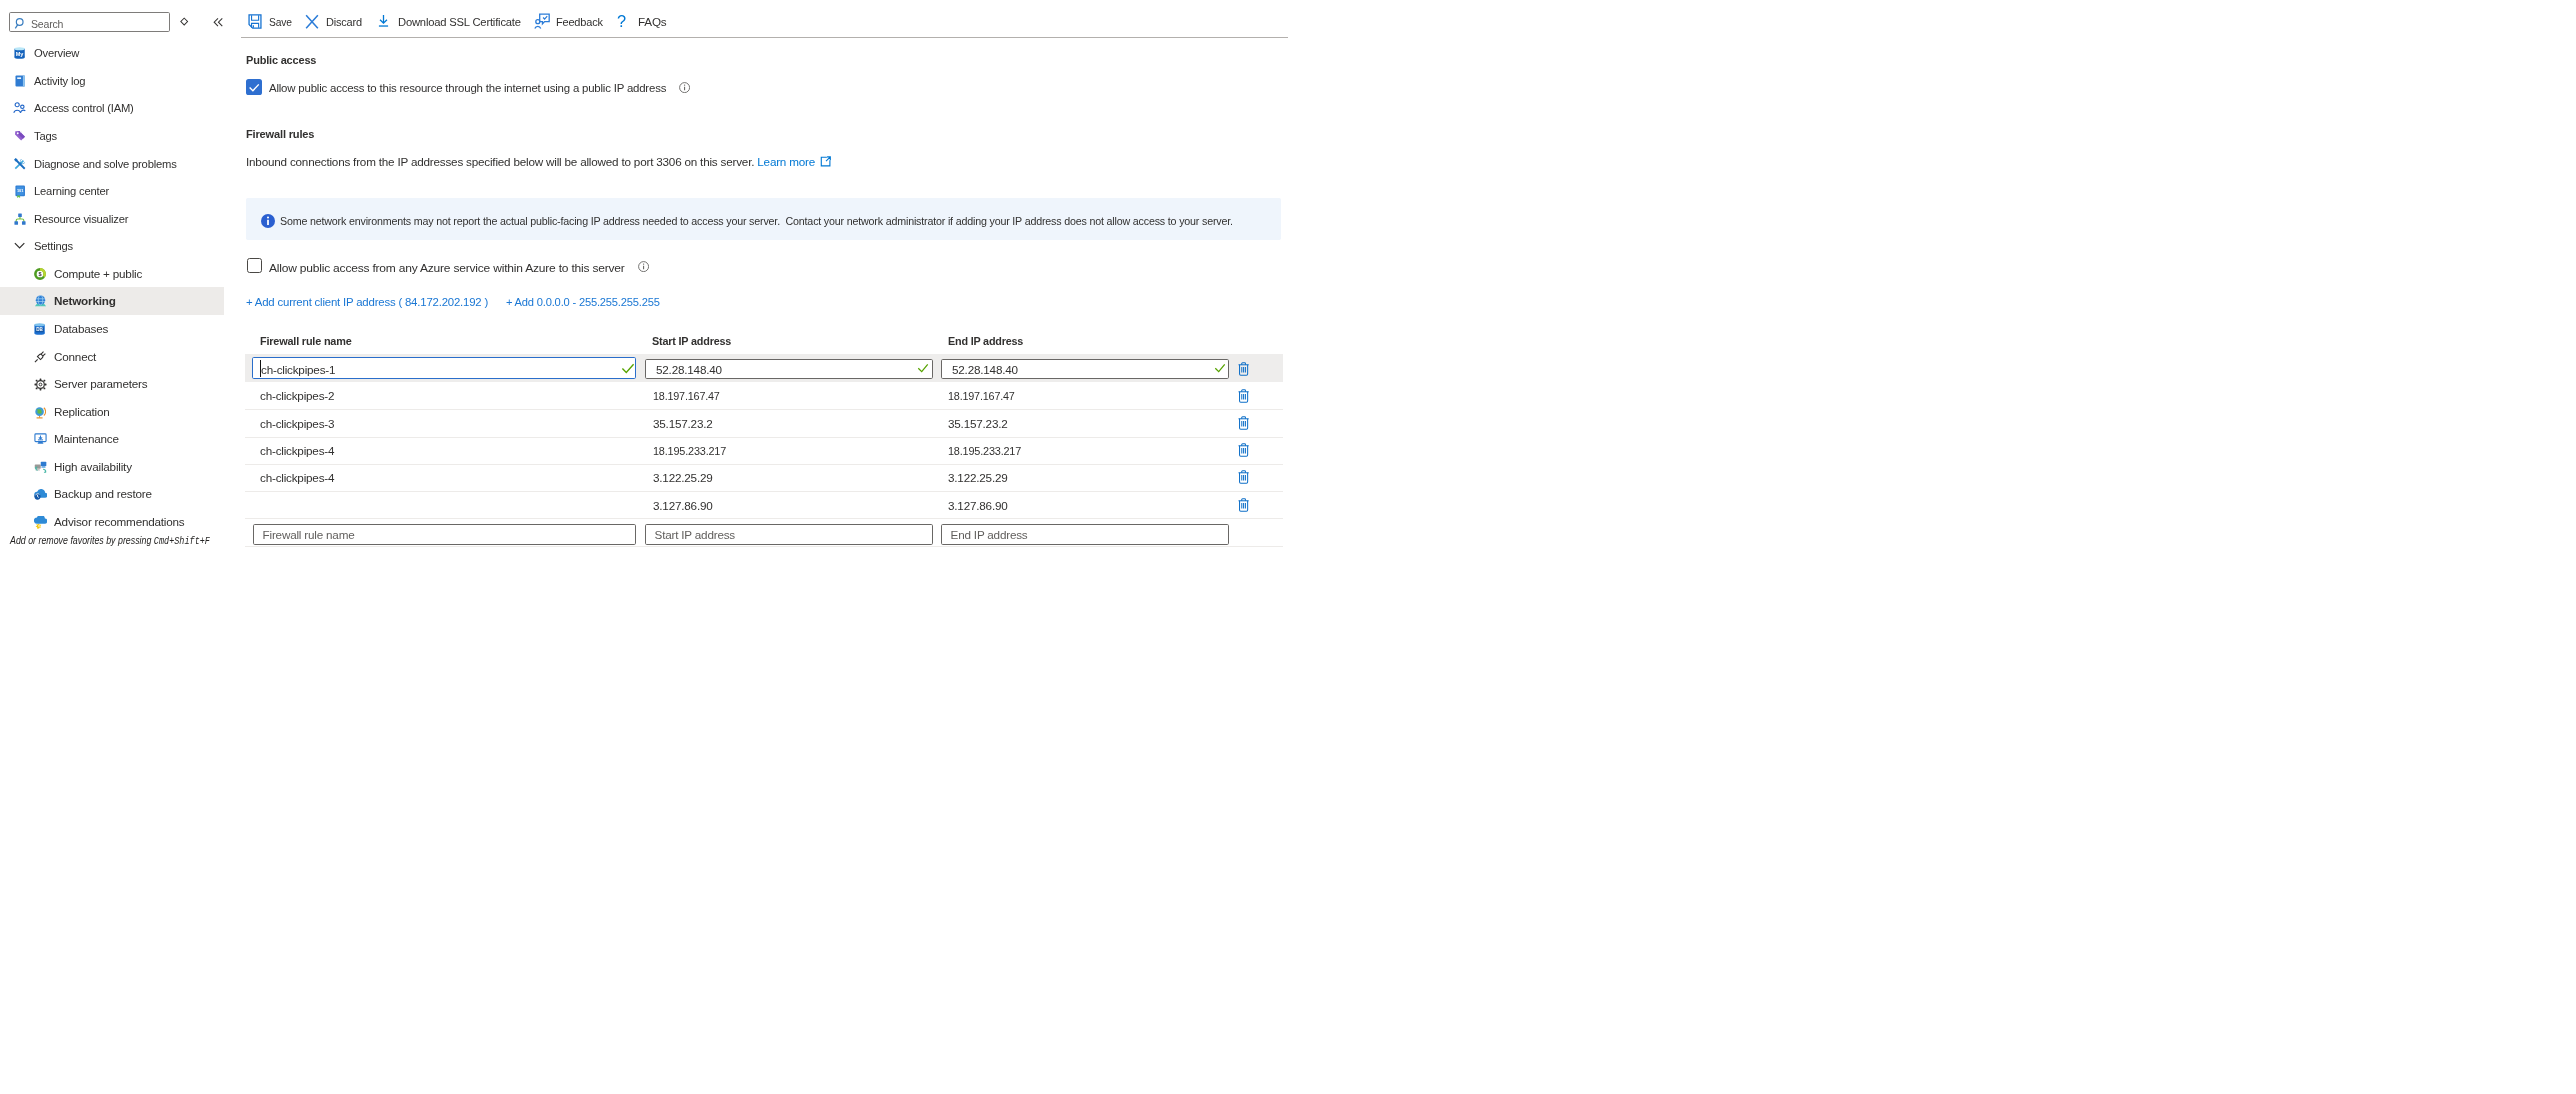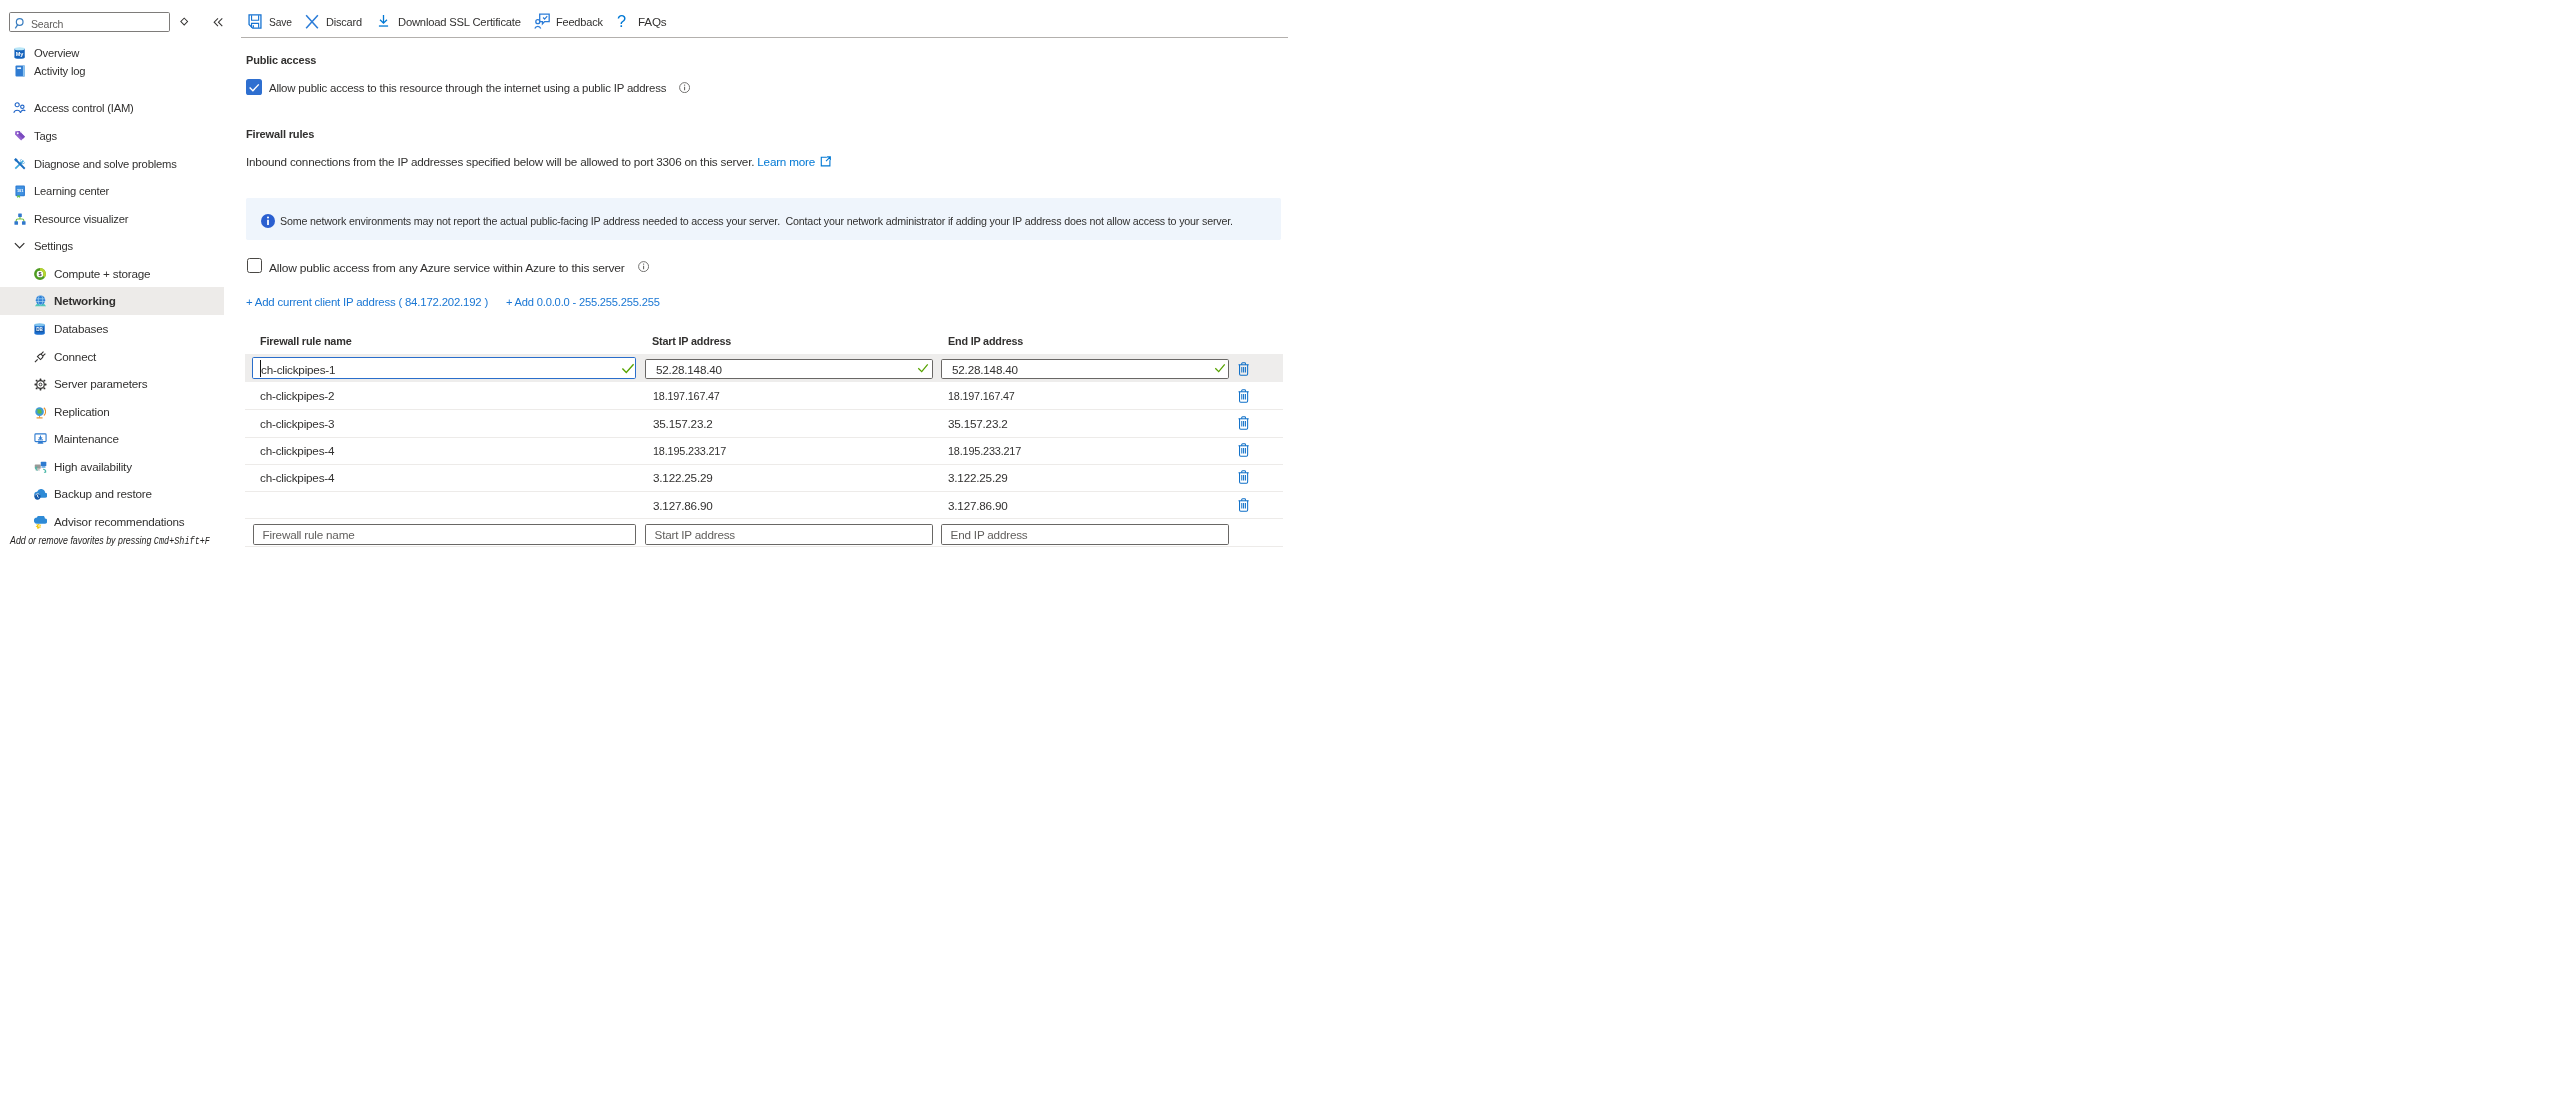--- a/index.html
+++ b/index.html
@@ -42,21 +42,21 @@
 
 <div class="mrow" style="top:39px;">
   <svg class="mico" style="left:14px;" width="11.2" height="12" viewBox="0 0 13 14">
     <rect x="0.5" y="2" width="12" height="10" fill="#1663bc"></rect>
     <ellipse cx="6.5" cy="12" rx="6" ry="1.8" fill="#1663bc"></ellipse>
     <ellipse cx="6.5" cy="2" rx="6" ry="1.8" fill="#b9e7f8"></ellipse>
     <text x="6.5" y="10.5" font-size="6.5" font-weight="bold" fill="#fff" text-anchor="middle" font-family="Liberation Sans">My</text>
   </svg>
   <span class="mtxt">Overview</span>
 </div>
-<div class="mrow" style="top:57px;">
+<div class="mrow" style="top:67px;">
   <svg class="mico" style="left:14.7px;" width="10.4" height="12" viewBox="0 0 12 14">
     <rect x="0.5" y="0.5" width="11" height="13" rx="1.2" fill="#2f7cd2"></rect>
     <rect x="9.2" y="0.5" width="2.3" height="13" fill="#8fc3ee"></rect>
     <rect x="2.5" y="2.8" width="4.5" height="1.8" fill="#fff"></rect>
   </svg>
   <span class="mtxt">Activity log</span>
 </div>
 <div class="mrow" style="top:94px;">
   <svg class="mico" style="left:13px;" width="13" height="12" viewBox="0 0 15 14">
     <circle cx="4.8" cy="3.2" r="2.4" fill="none" stroke="#2065c8" stroke-width="1.3"></circle>
@@ -108,21 +108,21 @@
   </svg>
   <span class="mtxt">Settings</span>
 </div>
 <div class="mrow" style="top:260px;">
   <svg class="mico2" width="12" height="12" viewBox="0 0 14 14">
     <circle cx="7" cy="7" r="5.4" fill="none" stroke="#4f9c22" stroke-width="3"></circle>
     <path d="M7 1.6 a5.4 5.4 0 0 1 4.5 8.4" fill="none" stroke="#b8d432" stroke-width="3"></path>
     <circle cx="7" cy="7" r="3.4" fill="#fff"></circle>
     <text x="7" y="9.3" font-size="6.5" font-weight="bold" fill="#323130" text-anchor="middle" font-family="Liberation Sans">$</text>
   </svg>
-  <span class="mtxt2">Compute + storage</span>
+  <span class="mtxt2">Compute + public</span>
 </div>
 <div class="mrow sel" style="top:287px;">
   <svg class="mico2" width="13" height="12" viewBox="0 0 15 14">
     <path d="M3.5 10 h8 l2.5 3 h-13 z" fill="#52c7b8"></path>
     <circle cx="7.5" cy="6" r="5.5" fill="#2f7fd6"></circle>
     <ellipse cx="7.5" cy="6" rx="2.6" ry="5.5" fill="none" stroke="#9dcdf0" stroke-width="0.9"></ellipse>
     <path d="M2.2 4.4 h10.6 M2.2 7.6 h10.6" stroke="#9dcdf0" stroke-width="0.9" fill="none"></path>
   </svg>
   <span class="mtxt2 b">Networking</span>
 </div>

